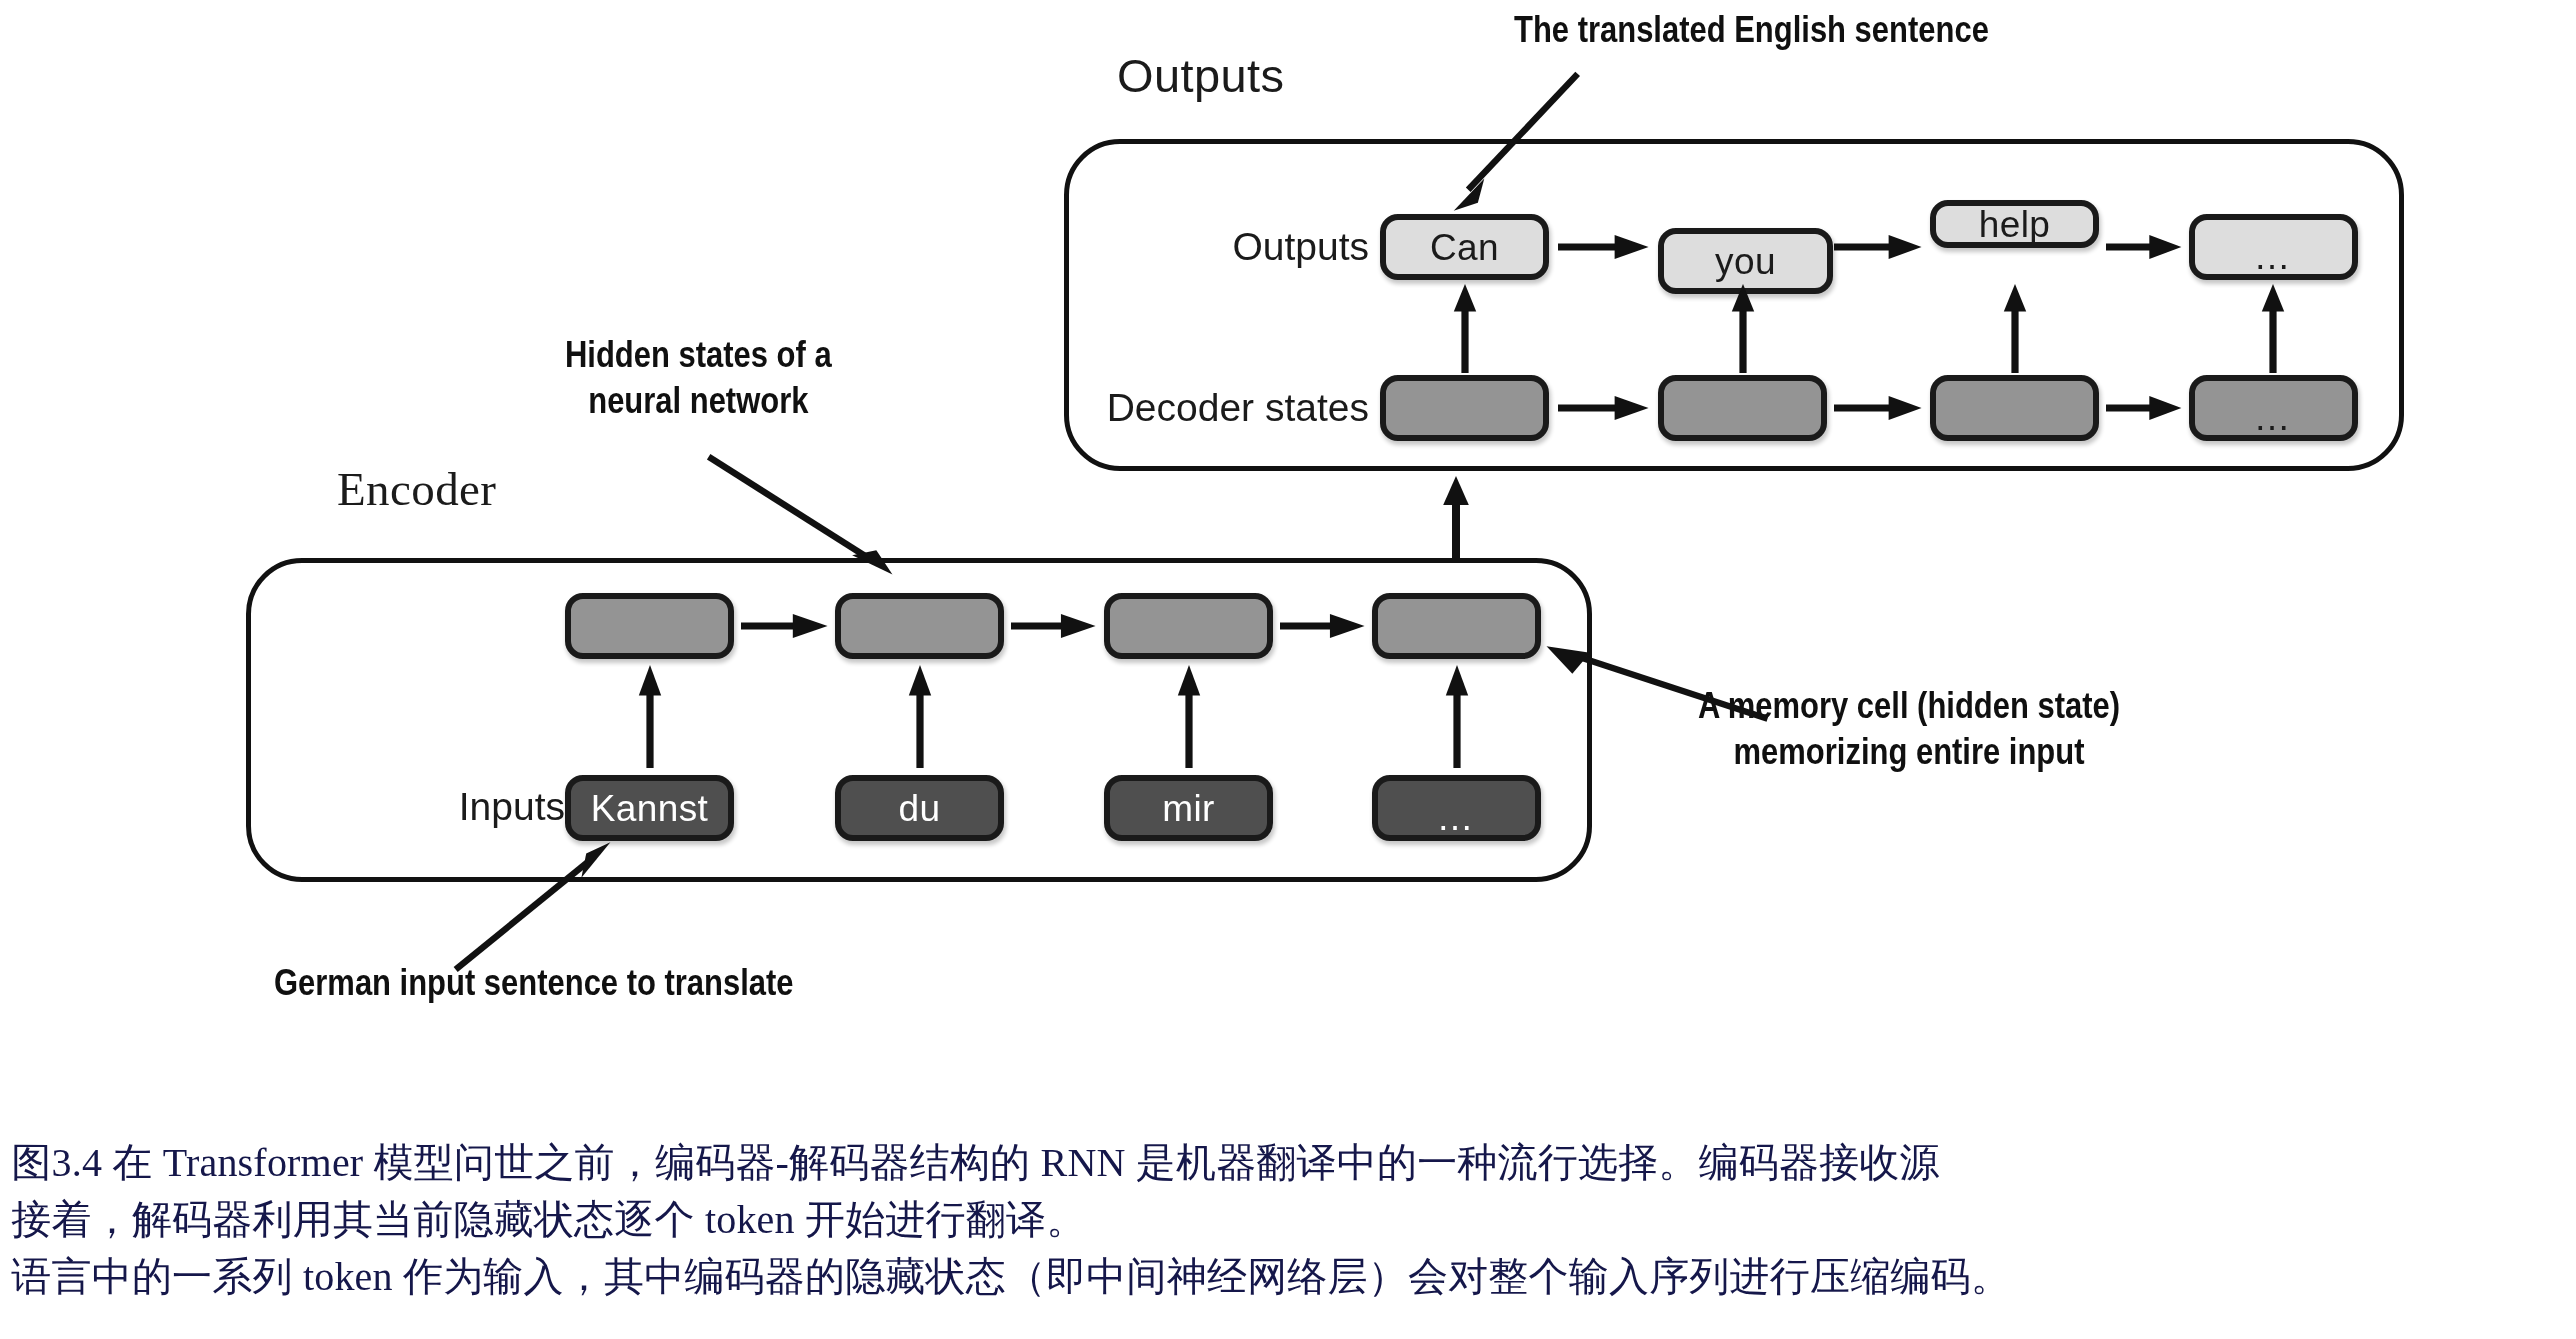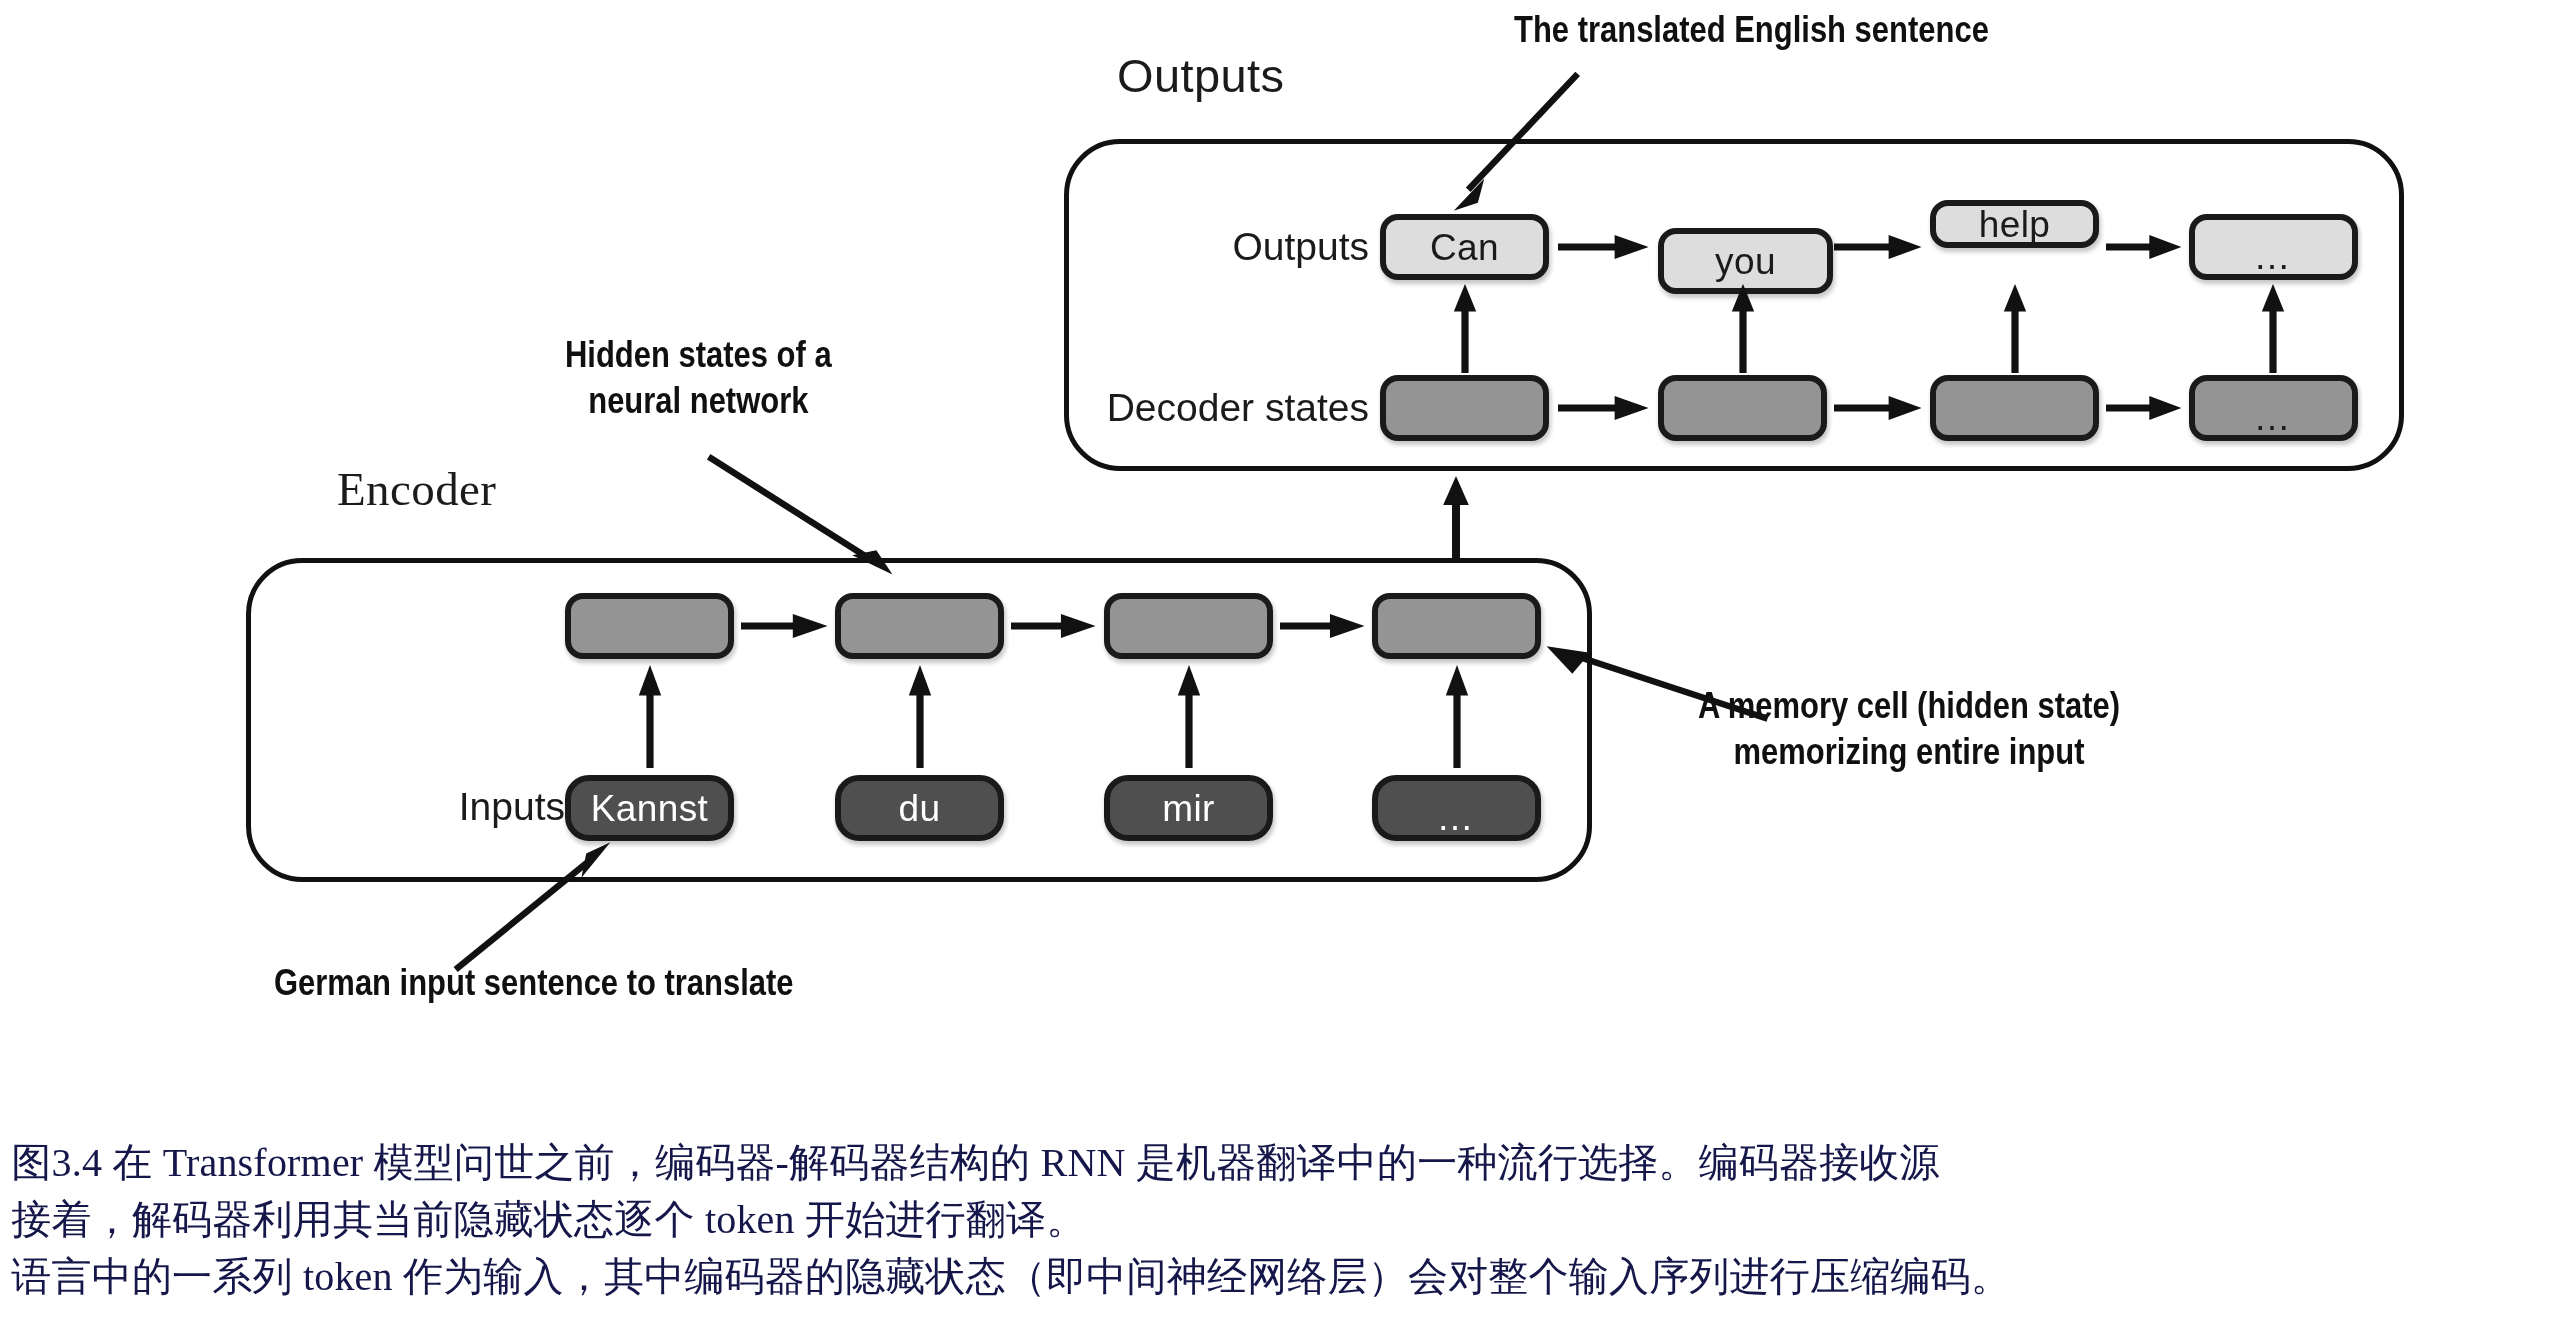--- a/index.html
+++ b/index.html
@@ -71,21 +71,21 @@
     align-items: center;
     justify-content: center;
     font-family: "Liberation Sans", sans-serif;
     font-size: 37px;
     line-height: 1;
     letter-spacing: 0.4px;
     box-shadow: 1.6px 3.2px 4px rgba(0,0,0,0.22);
   }
   .cell.light { background: #dddddd; color: #1b1b1b; }
   .cell.mid   { background: #949494; color: #1b1b1b; }
-  .cell.dark  { background: #4f4f4f; color: #ffffff; border-radius: 24px; }
+  .cell.dark  { background: #4f4f4f; color: #ffffff; }
   .cell .ellipsis {
     display: block;
     font-size: 37px;
     line-height: 0.45;
     letter-spacing: 3.2px;
     transform: translateY(9.7px);
   }
 
   
   .arrow-h, .arrow-v {

